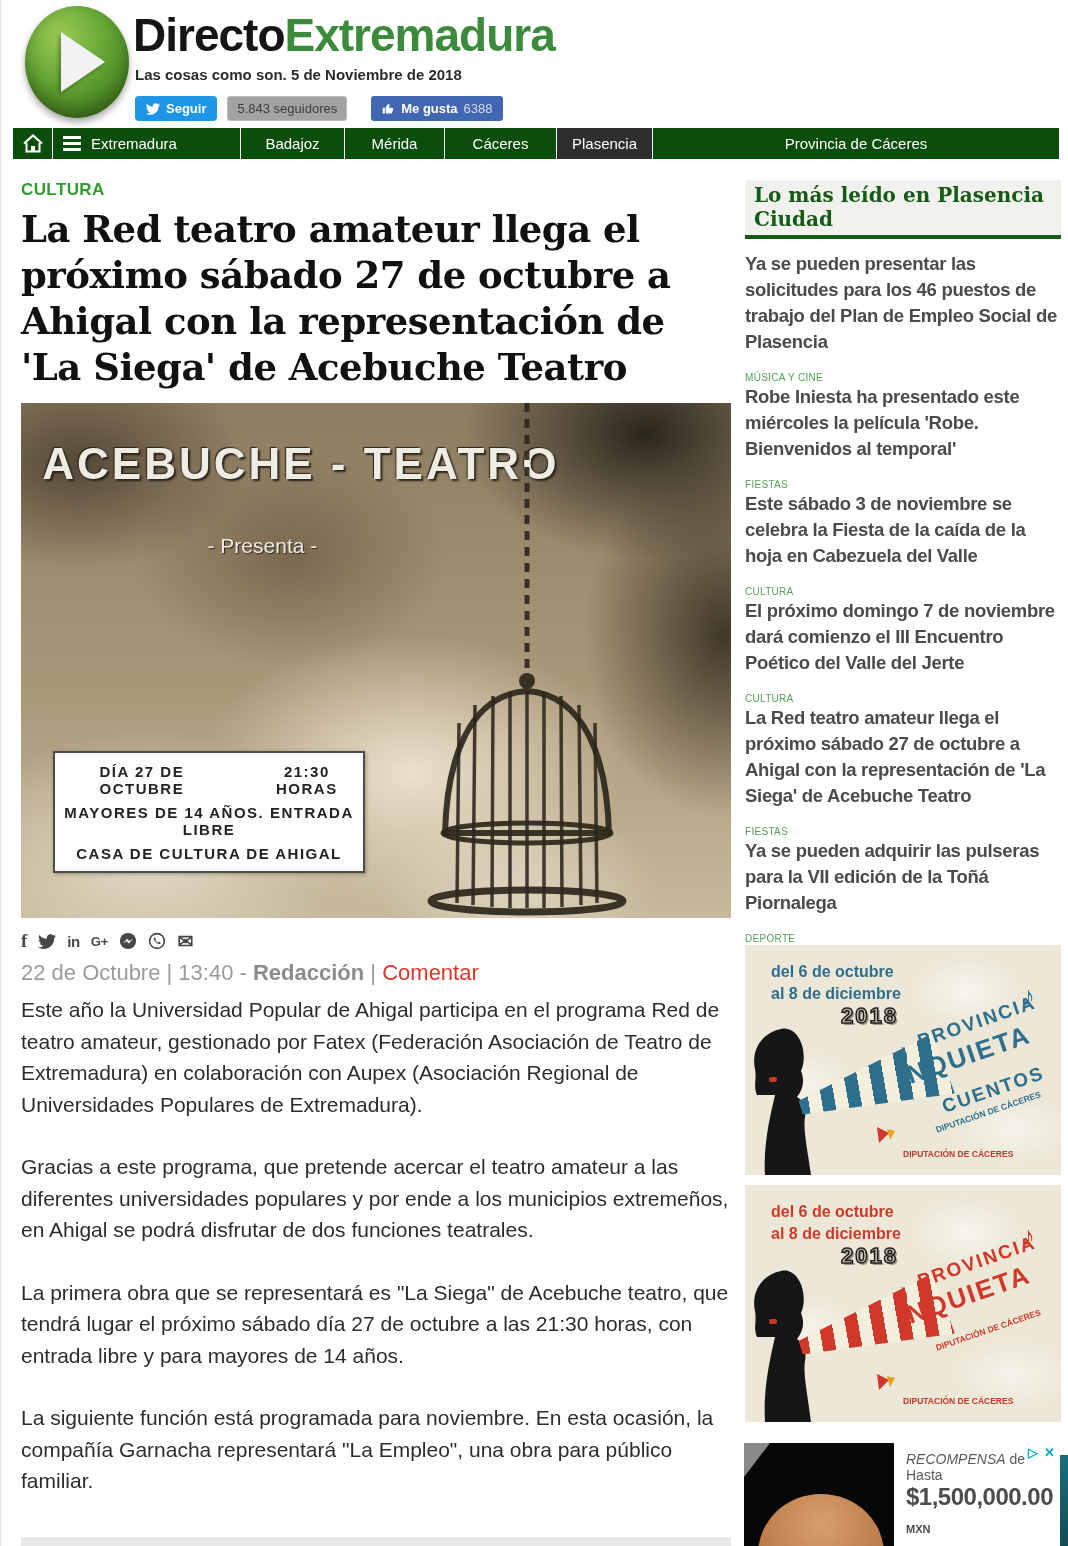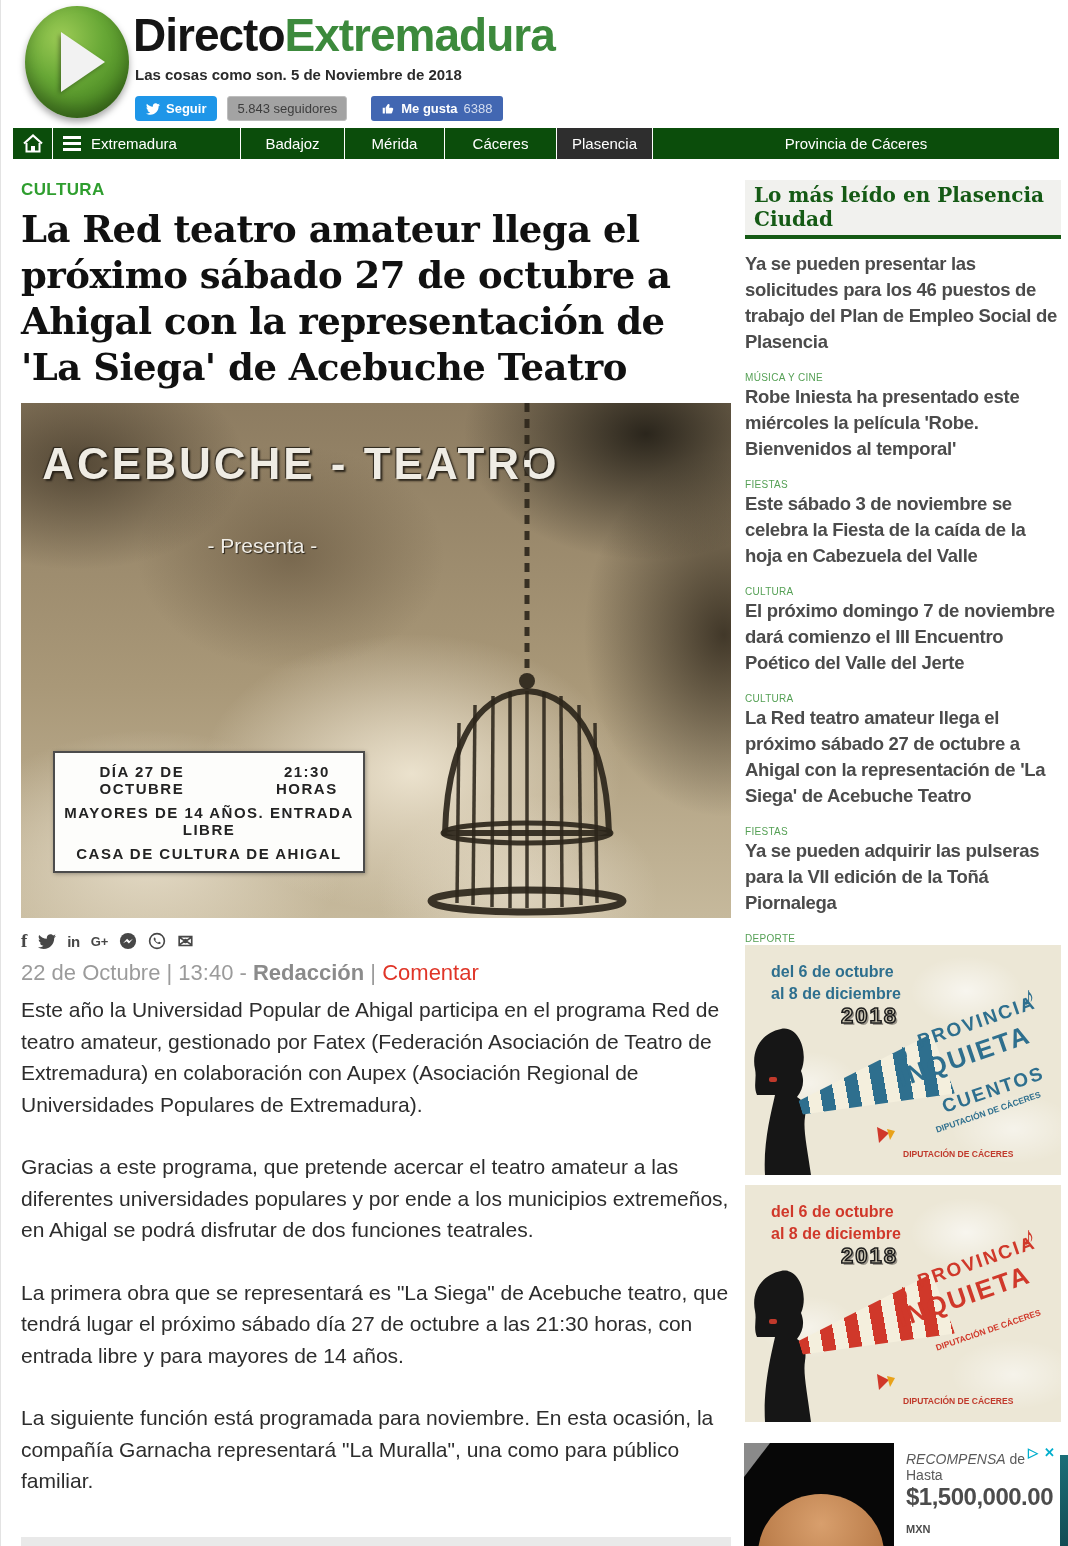--- a/index.html
+++ b/index.html
@@ -247,21 +247,21 @@
       </span>
       <span class="sh sh-mail">✉</span>
     </div>
 
     <div class="meta"><span>22 de Octubre | 13:40 - </span><span class="author">Redacción</span><span> | </span><span class="comment">Comentar</span></div>
 
     <div class="body-text">
       <p>Este año la Universidad Popular de Ahigal participa en el programa Red de teatro amateur, gestionado por Fatex (Federación Asociación de Teatro de Extremadura) en colaboración con Aupex (Asociación Regional de Universidades Populares de Extremadura).</p>
       <p>Gracias a este programa, que pretende acercar el teatro amateur a las diferentes universidades populares y por ende a los municipios extremeños, en Ahigal se podrá disfrutar de dos funciones teatrales.</p>
       <p>La primera obra que se representará es "La Siega" de Acebuche teatro, que tendrá lugar el próximo sábado día 27 de octubre a las 21:30 horas, con entrada libre y para mayores de 14 años.</p>
-      <p>La siguiente función está programada para noviembre. En esta ocasión, la compañía Garnacha representará "La Muralla", una como para público familiar.</p>
+      <p>La siguiente función está programada para noviembre. En esta ocasión, la compañía Garnacha representará "La Empleo", una obra para público familiar.</p>
     </div>
   </div>
   <div class="bottom-bar"></div>
 
   <div class="sidebar">
     <div class="sb-header">Lo más leído en Plasencia Ciudad</div>
     <div class="sb-list">
       <div class="sb-item">
         <div class="sb-title">Ya se pueden presentar las solicitudes para los 46 puestos de trabajo del Plan de Empleo Social de Plasencia</div>
       </div>

